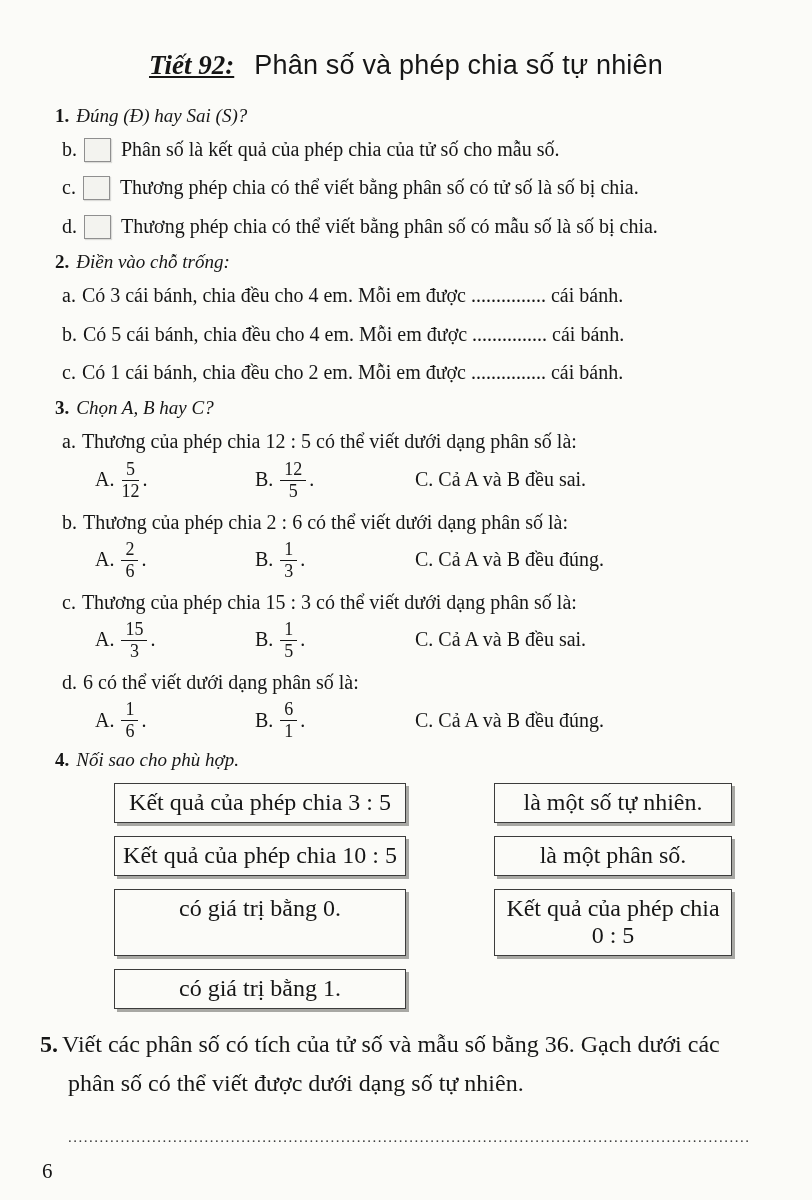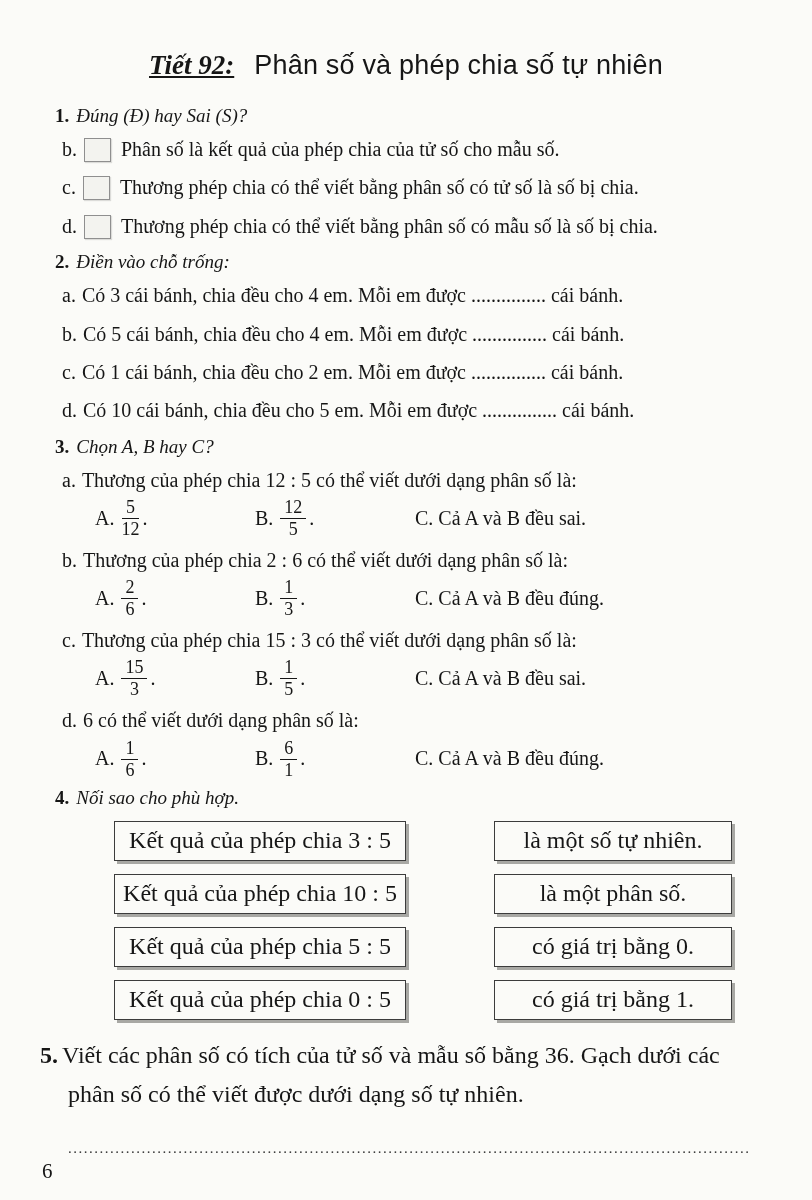--- a/index.html
+++ b/index.html
@@ -86,23 +86,20 @@
   </div>
   <div class="row">
     <span class="item-label">a.</span><span>Có 3 cái bánh, chia đều cho 4 em. Mỗi em được ............... cái bánh.</span>
   </div>
   <div class="row">
     <span class="item-label">b.</span><span>Có 5 cái bánh, chia đều cho 4 em. Mỗi em được ............... cái bánh.</span>
   </div>
   <div class="row">
     <span class="item-label">c.</span><span>Có 1 cái bánh, chia đều cho 2 em. Mỗi em được ............... cái bánh.</span>
   </div>
-  <div class="row">
-    <span class="item-label">d.</span><span>Có 10 cái bánh, chia đều cho 5 em. Mỗi em được ............... cái bánh.</span>
-  </div>
 
   <div class="qh">
     <span class="q-num">3.</span><span class="q-prompt">Chọn A, B hay C?</span>
   </div>
 
   <div class="q3-item">
     <div class="row sub-q">
       <span class="item-label">a.</span><span>Thương của phép chia 12 : 5 có thể viết dưới dạng phân số là:</span>
     </div>
     <div class="opt-row">
@@ -214,21 +211,20 @@
   </div>
 
   <div class="qh">
     <span class="q-num">4.</span><span class="q-prompt">Nối sao cho phù hợp.</span>
   </div>
   <div class="connect">
     <div class="cbox">Kết quả của phép chia 3 : 5</div>
     <div class="cbox">là một số tự nhiên.</div>
     <div class="cbox">Kết quả của phép chia 10 : 5</div>
     <div class="cbox">là một phân số.</div>
-    <div class="cbox">Kết quả của phép chia 5 : 5</div>
     <div class="cbox">có giá trị bằng 0.</div>
     <div class="cbox">Kết quả của phép chia 0 : 5</div>
     <div class="cbox">có giá trị bằng 1.</div>
   </div>
 
   <div class="q5">
     <span class="q-num">5.</span><span>Viết các phân số có tích của tử số và mẫu số bằng 36. Gạch dưới các phân số có thể viết được dưới dạng số tự nhiên.</span>
   </div>
   <div class="answer-dots">................................................................................................................................................................</div>
 

